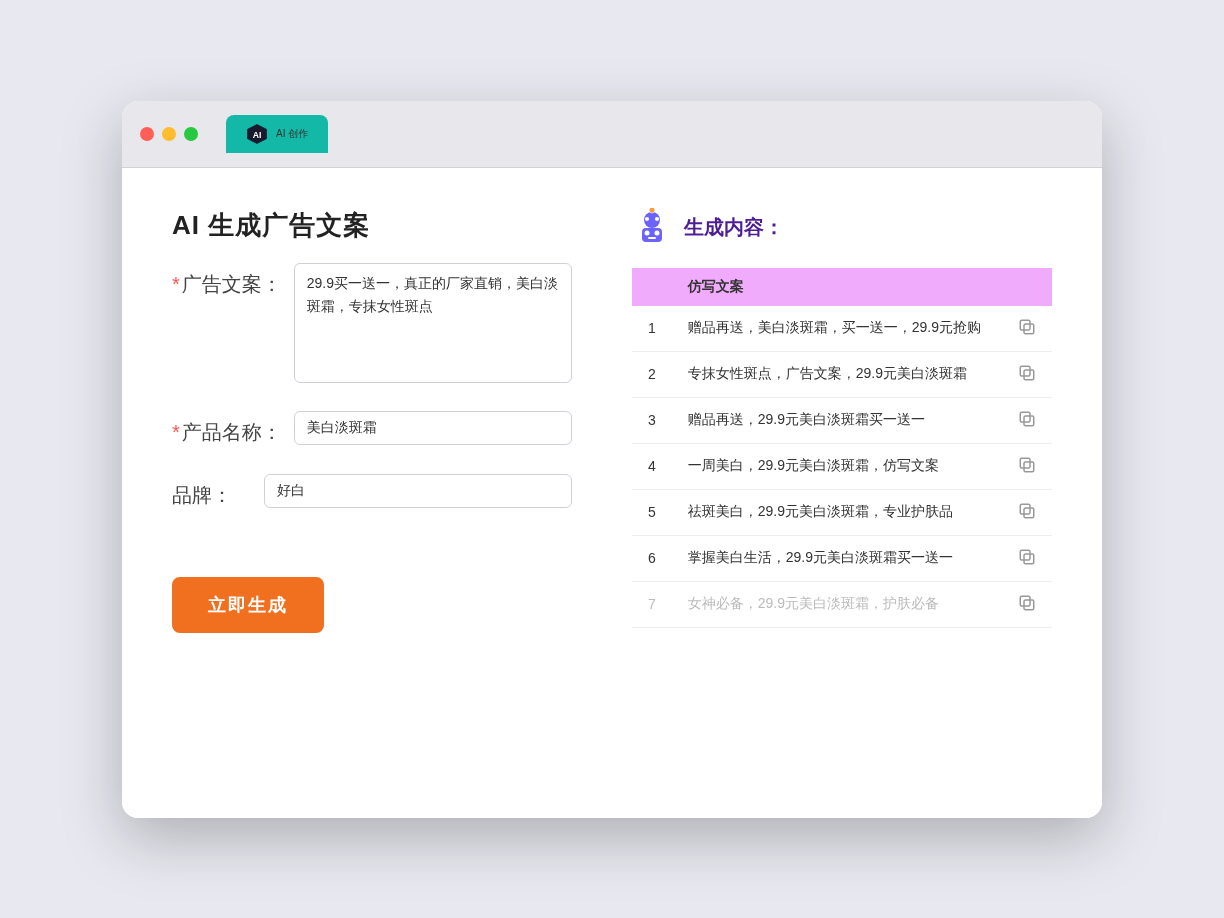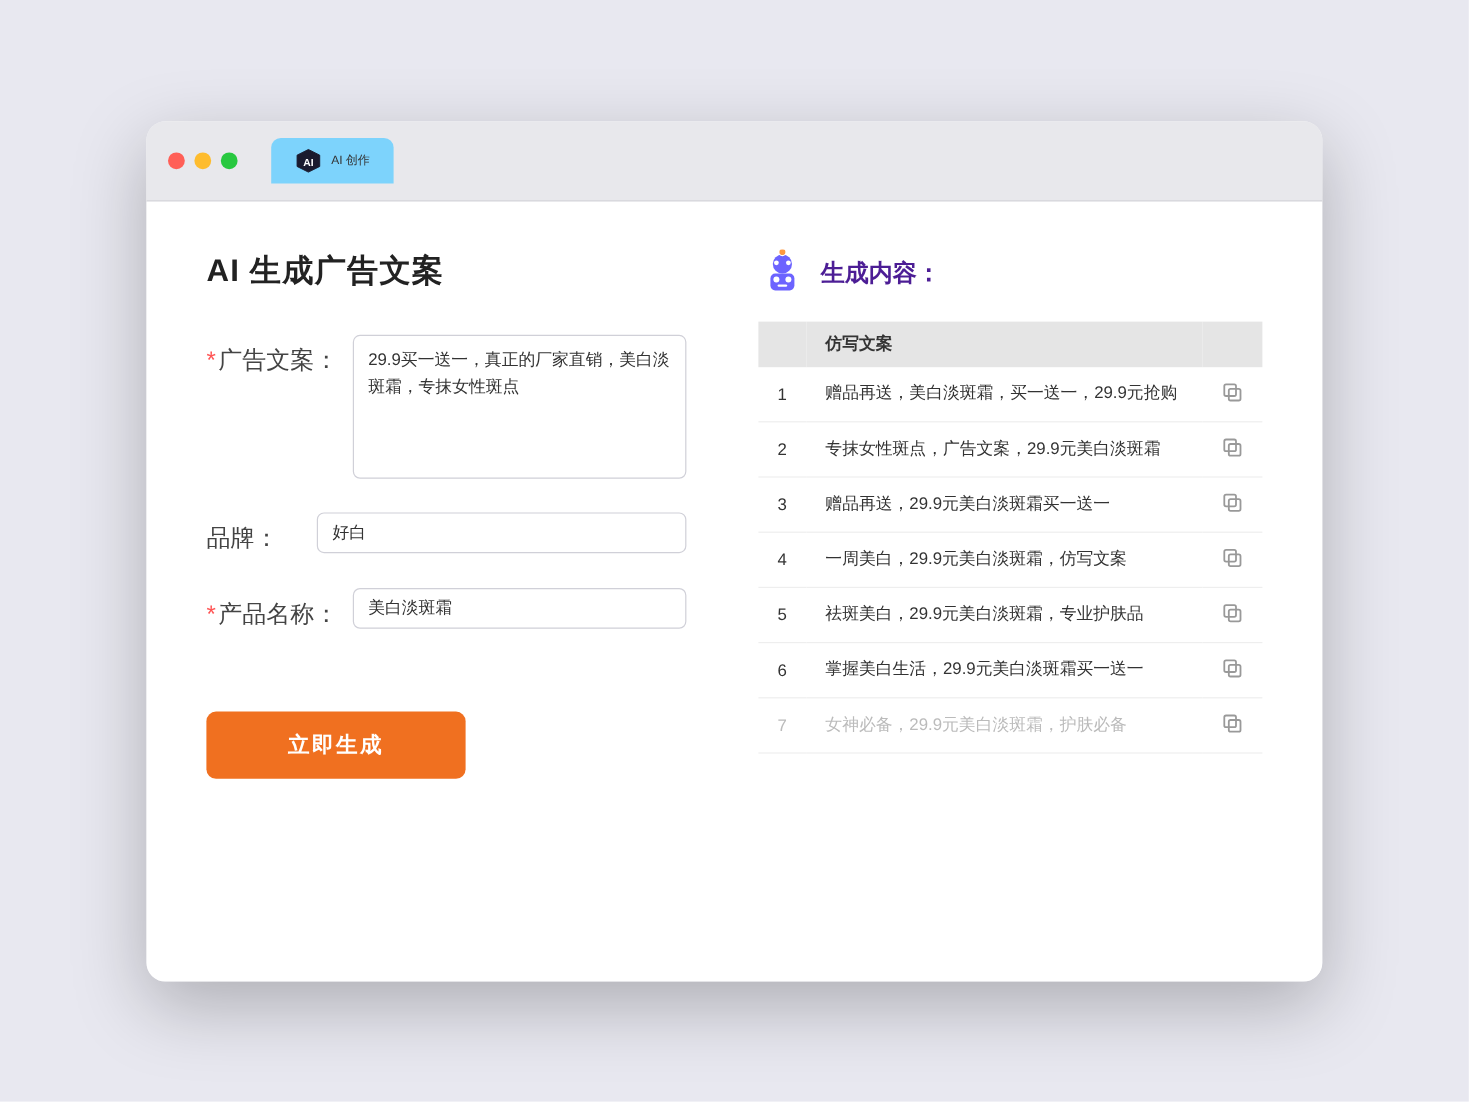--- a/index.html
+++ b/index.html
@@ -39,21 +39,21 @@
       border-radius: 50%;
     }
     .tl-red { background: #ff5f57; }
     .tl-yellow { background: #febc2e; }
     .tl-green { background: #28c840; }
 
     .tab {
       display: flex;
       align-items: center;
       gap: 8px;
-      background: #7dd3fc;
+      background: #14b8a6;
       padding: 8px 20px;
       border-radius: 8px 8px 0 0;
       margin-left: 16px;
     }
 
     .tab-icon {
       width: 22px;
       height: 22px;
     }
 
@@ -73,21 +73,21 @@
 
     
     .left-panel {
       flex: 0 0 400px;
     }
 
     .page-title {
       font-size: 26px;
       font-weight: 700;
       color: #222;
-      margin-bottom: 36px;
+      margin-bottom: 20px;
       letter-spacing: 1px;
     }
 
     .form-group {
       display: flex;
       align-items: flex-start;
       margin-bottom: 28px;
       gap: 12px;
     }
 
@@ -122,21 +122,21 @@
       height: 120px;
       line-height: 1.7;
     }
 
     .generate-btn {
       margin-top: 40px;
       background: #f07020;
       color: #fff;
       border: none;
       border-radius: 8px;
-      padding: 16px 68px;
+      padding: 16px 36px;
       font-size: 18px;
       font-weight: 600;
       cursor: pointer;
       letter-spacing: 2px;
       font-family: inherit;
       transition: background 0.2s;
     }
 
     
     .right-panel {
@@ -160,21 +160,21 @@
       font-weight: 600;
       color: #4c1d95;
     }
 
     .result-table {
       width: 100%;
       border-collapse: collapse;
     }
 
     .result-table thead th {
-      background: #e5e5e5;
+      background: #f0abfc;
       padding: 10px 16px;
       font-size: 14px;
       font-weight: 600;
       color: #333;
       text-align: left;
     }
 
     .result-table tbody tr {
       border-bottom: 1px solid #eee;
     }
@@ -229,30 +229,30 @@
       
       <div class="form-group">
         <label class="form-label">
           <span class="required-star">*</span><span>广告文案：</span>
         </label>
         <textarea class="form-input textarea-input" style="">29.9买一送一，真正的厂家直销，美白淡斑霜，专抹女性斑点</textarea>
       </div>
 
       
       <div class="form-group">
-        <label class="form-label">品牌：</label>
-        <input type="text" class="form-input" value="好白" style="">
-      </div>
-
-      
-      <div class="form-group">
         <label class="form-label">
           <span class="required-star">*</span><span>产品名称：</span>
         </label>
         <input type="text" class="form-input" value="美白淡斑霜" style="">
+      </div>
+
+      
+      <div class="form-group">
+        <label class="form-label">品牌：</label>
+        <input type="text" class="form-input" value="好白" style="">
       </div>
 
       
       <button class="generate-btn">立即生成</button>
     </div>
 
     <div class="right-panel">
       <div class="result-header">
 
         <svg class="robot-icon" viewBox="0 0 40 40" fill="none" xmlns="http://www.w3.org/2000/svg">

